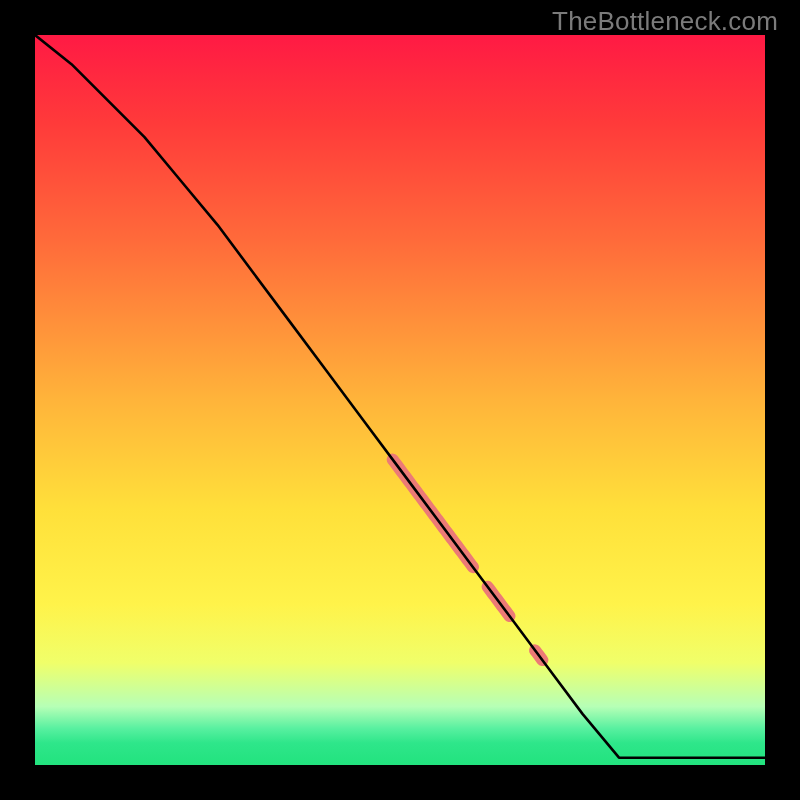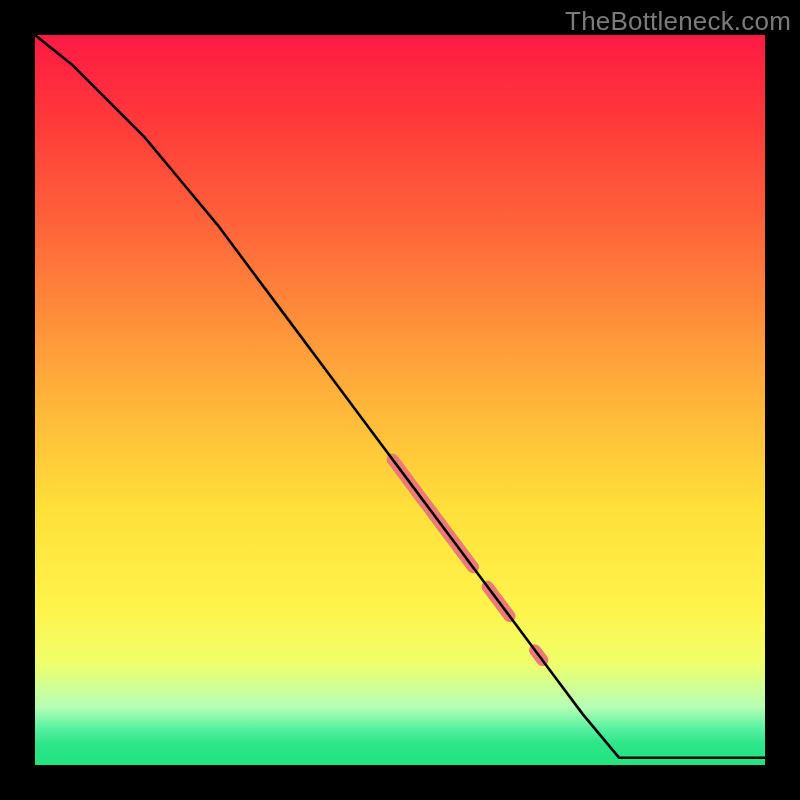--- a/index.html
+++ b/index.html
@@ -43,21 +43,21 @@
     position: absolute;
     left: 0;
     top: 0;
     width: 730px;
     height: 730px;
     display: block;
   }
   .watermark {
     position: absolute;
     top: 6px;
-    right: 9px;
+    right: 22px;
     color: #7b7b7b;
     font-size: 26px;
     font-weight: 400;
     letter-spacing: 0.2px;
     user-select: none;
   }
 </style>
 </head>
 <body>
 

